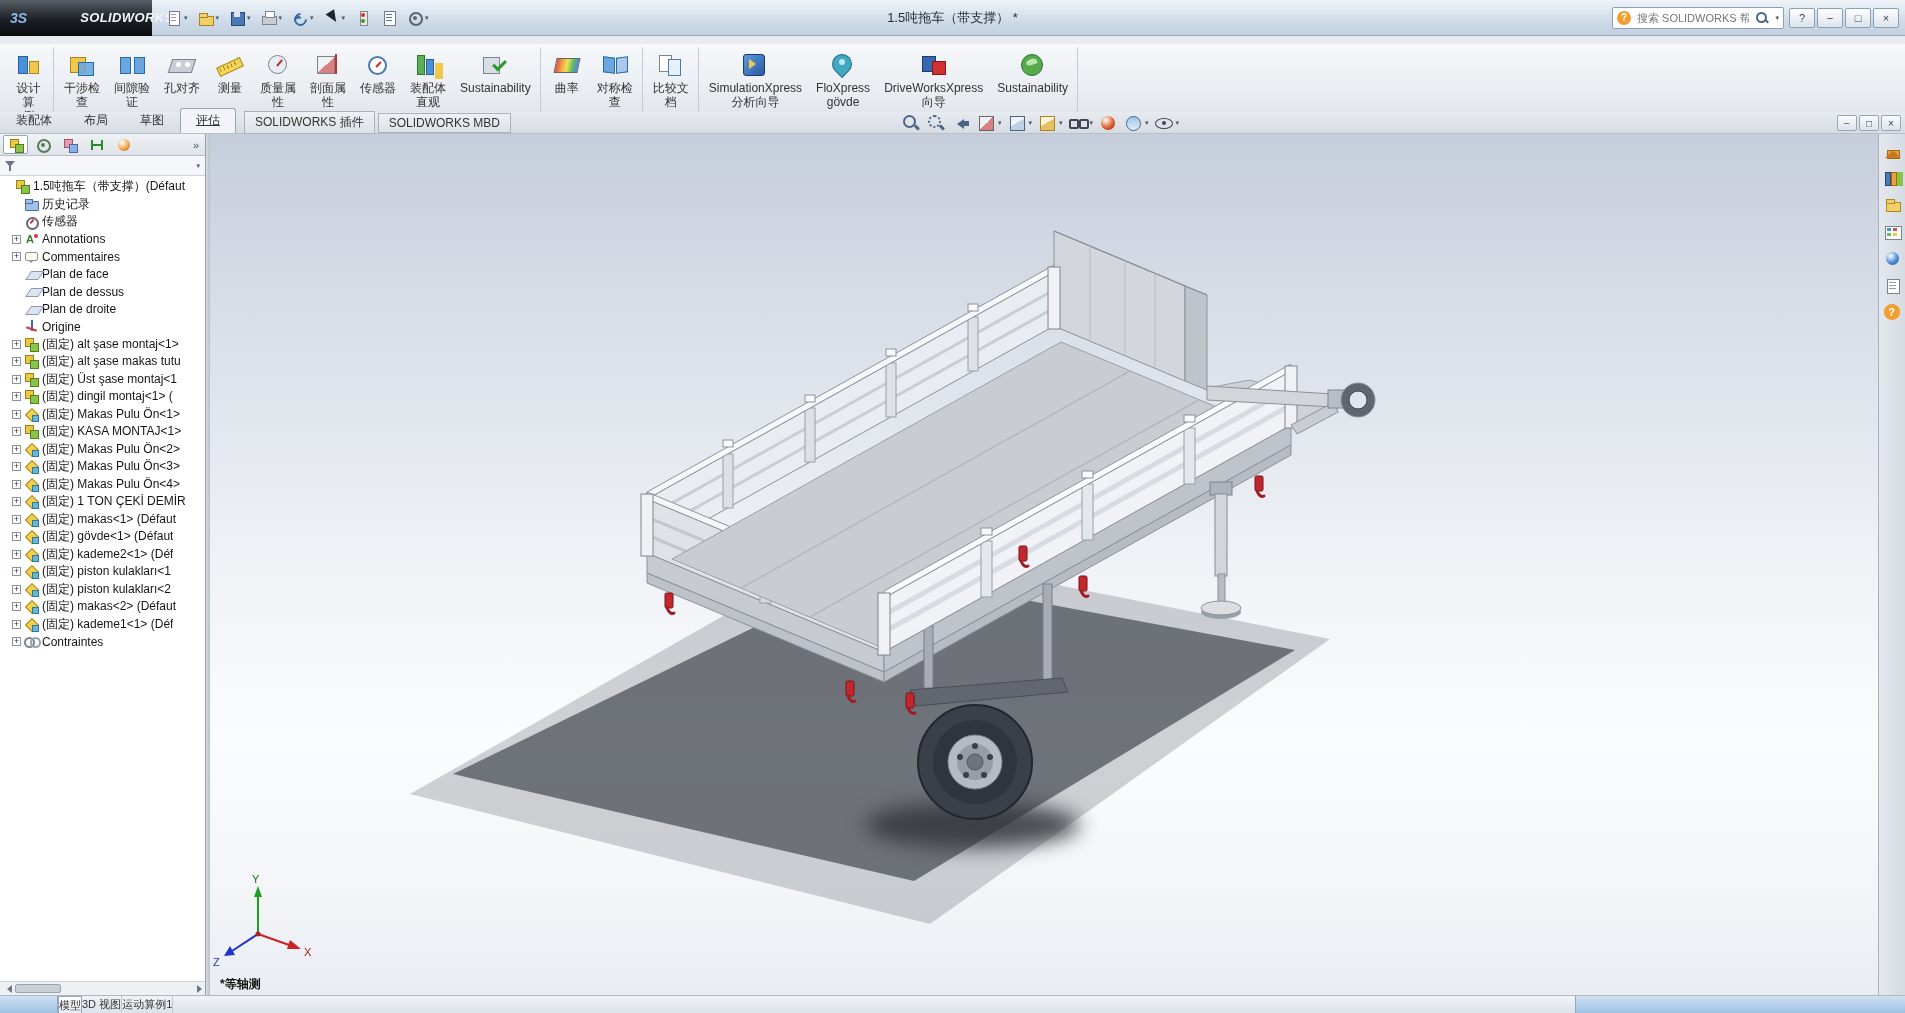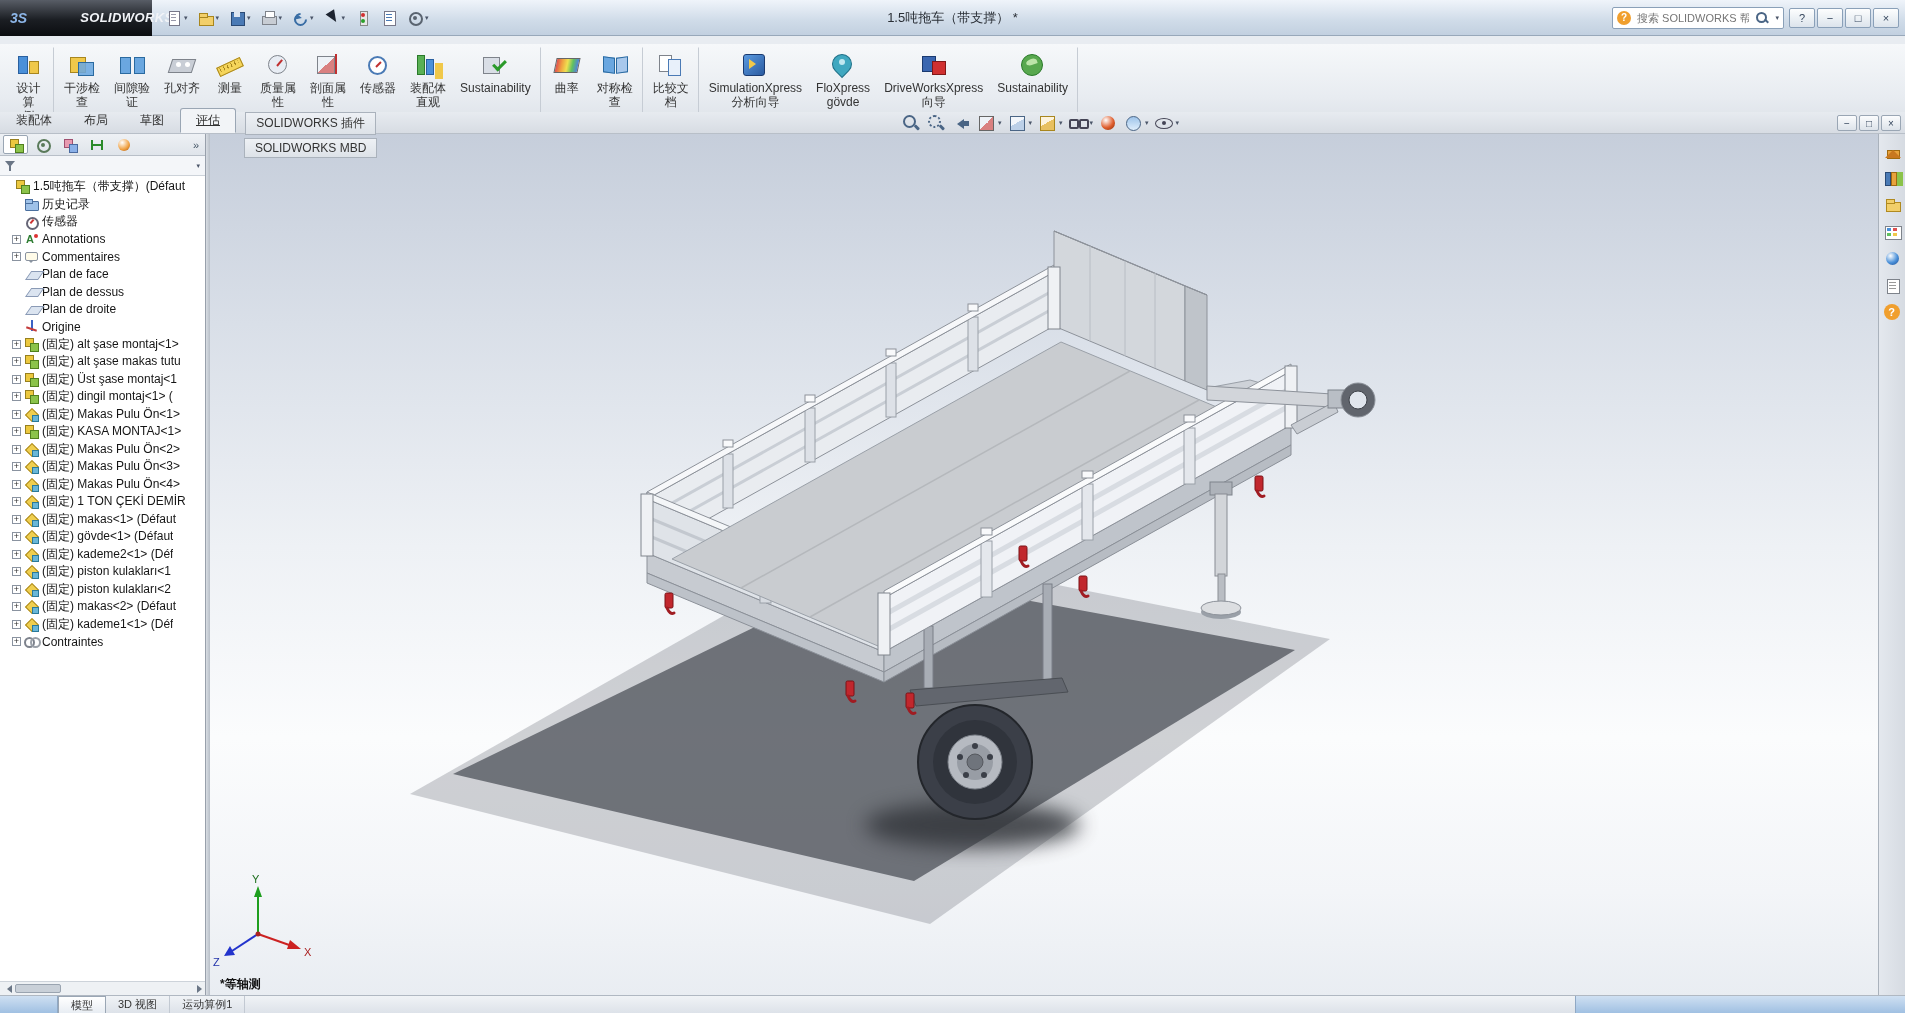--- a/index.html
+++ b/index.html
@@ -109,21 +109,21 @@
   .q-options::before{left:2px;top:2px;width:10px;height:10px;border:2px solid #5a6470;border-radius:50%;}
   .q-options::after{left:6px;top:6px;width:4px;height:4px;background:#5a6470;border-radius:50%;}
 
   
   .tabstrip{position:absolute;top:112px;left:0;width:100%;height:22px;
     background:linear-gradient(#e7ebf0,#d7dce3);border-bottom:1px solid #b8bfc8;
     display:flex;align-items:flex-end;z-index:30;}
   .ctabs{display:flex;height:100%;align-items:flex-end;}
   .ctab{padding:3px 15px;font-size:12px;color:#333;border:1px solid transparent;}
   .ctab.active{background:#f2f4f7;border-color:#9aa6b4;border-bottom-color:#f2f4f7;border-radius:3px 3px 0 0;text-decoration:underline;}
-  .addin-tabs{display:flex;margin-left:8px;gap:3px;align-items:center;height:100%;flex-direction:column;}
+  .addin-tabs{display:flex;margin-left:8px;gap:3px;align-items:center;height:100%;}
   .atab{padding:2px 10px;border:1px solid #aab2bc;background:linear-gradient(#eef1f5,#dde2e8);font-size:12px;color:#333;}
   .headsup{position:absolute;left:900px;top:0;height:22px;display:flex;align-items:center;gap:3px;}
   .hbtn{display:flex;align-items:center;height:20px;padding:0 1px;border-radius:2px;}
   .hicon{width:20px;height:20px;position:relative;}
   .h-zoomfit::before,.h-zoomarea::before{left:2px;top:2px;width:9px;height:9px;border:2px solid #4a6585;border-radius:50%;}
   .h-zoomfit::after,.h-zoomarea::after{left:13px;top:13px;width:6px;height:2.5px;background:#4a6585;transform:rotate(45deg);border-radius:1px;}
   .h-zoomarea::before{border-style:dotted;}
   .h-prev::before{left:1px;top:6px;border:5px solid transparent;border-right:7px solid #4a6585;}
   .h-prev::after{left:11px;top:8px;width:7px;height:5px;background:#4a6585;}
   .h-section::before{left:3px;top:3px;width:13px;height:13px;border:1px solid #666;background:linear-gradient(135deg,#eef2f7 50%,#d98080 50%);}
@@ -226,21 +226,21 @@
   .tp-props::after{left:5px;top:5px;width:7px;height:1px;background:#999;box-shadow:0 3px 0 #999,0 6px 0 #999;}
   .tp-help::before{content:"?";left:0;top:0;width:16px;height:16px;border-radius:50%;background:#f09f2e;
     color:#fff;font:bold 11px/16px "Liberation Sans",sans-serif;text-align:center;}
 
   
   .statusbar{position:absolute;left:0;bottom:0;width:100%;height:18px;
     background:linear-gradient(#f0f3f6,#dde2e9);border-top:1px solid #b0b8c2;
     display:flex;align-items:stretch;font-size:11px;z-index:40;}
   .sb-left{width:58px;background:linear-gradient(#cfe0f2,#a0c0e2);border-right:1px solid #8fa8c4;}
   .sb-tabs{display:flex;}
-  .sb-tab{padding:0 12px;display:flex;align-items:center;border-right:1px solid #c2c9d2;color:#333;}
+  .sb-tab{padding:0 0;display:flex;align-items:center;border-right:1px solid #c2c9d2;color:#333;}
   .sb-tab.active{background:linear-gradient(#fff,#e8edf3);border:1px solid #9aa6b4;border-bottom:none;}
   .sb-fill{flex:1;}
   .sb-right{width:330px;background:linear-gradient(#cfe0f2,#a0c0e2);border-left:1px solid #8fa8c4;}
 </style>
 </head>
 <body>
 
 <div class="titlebar">
   <div class="logo">
     <span class="mark">3S</span>

